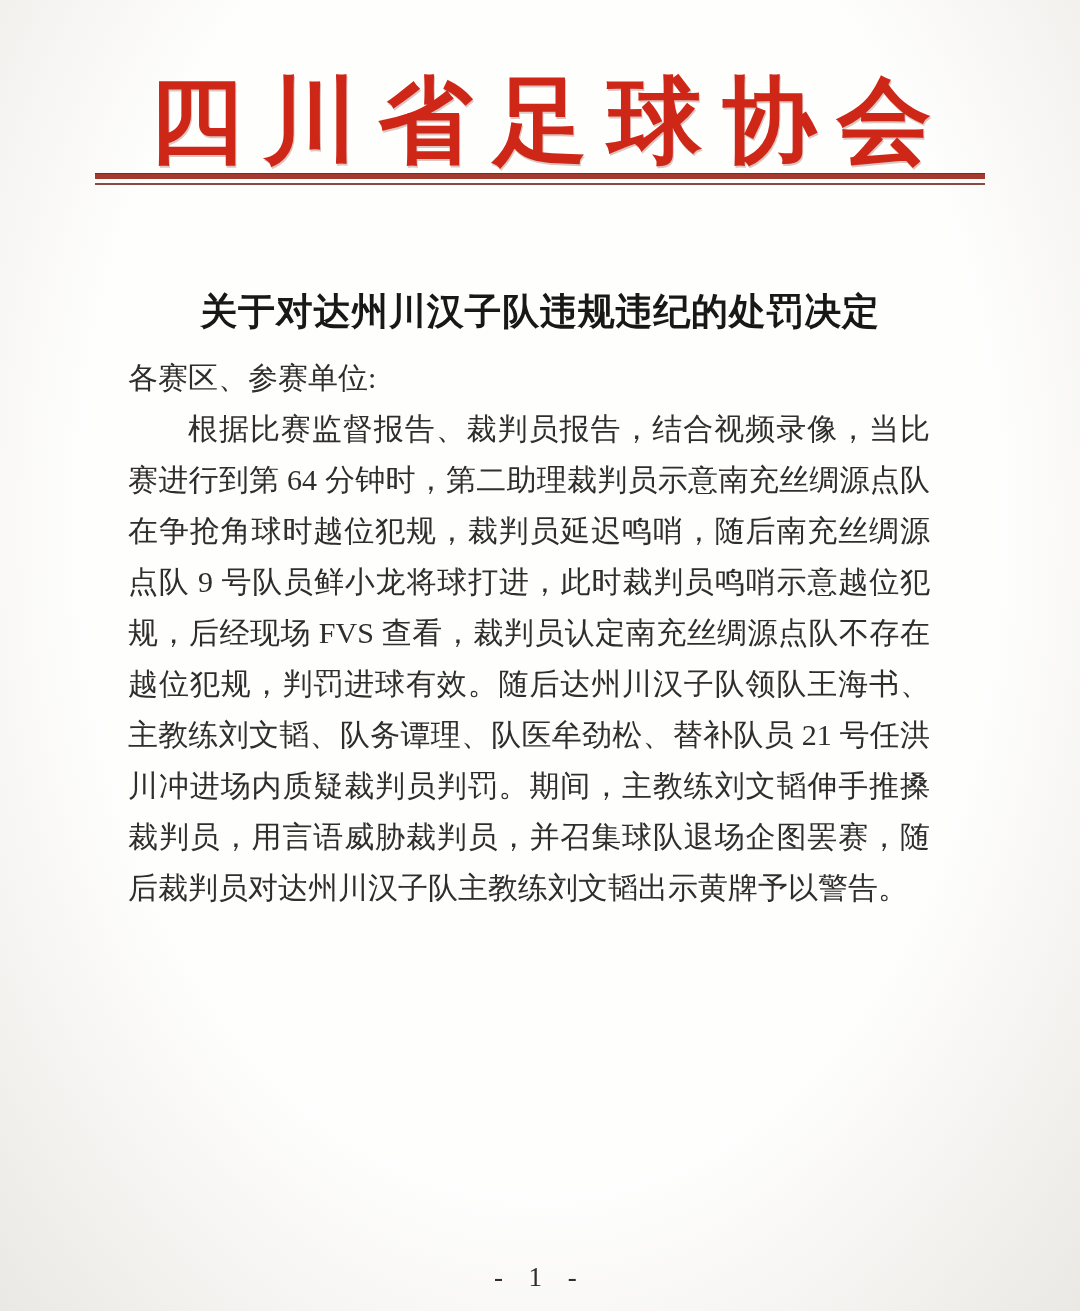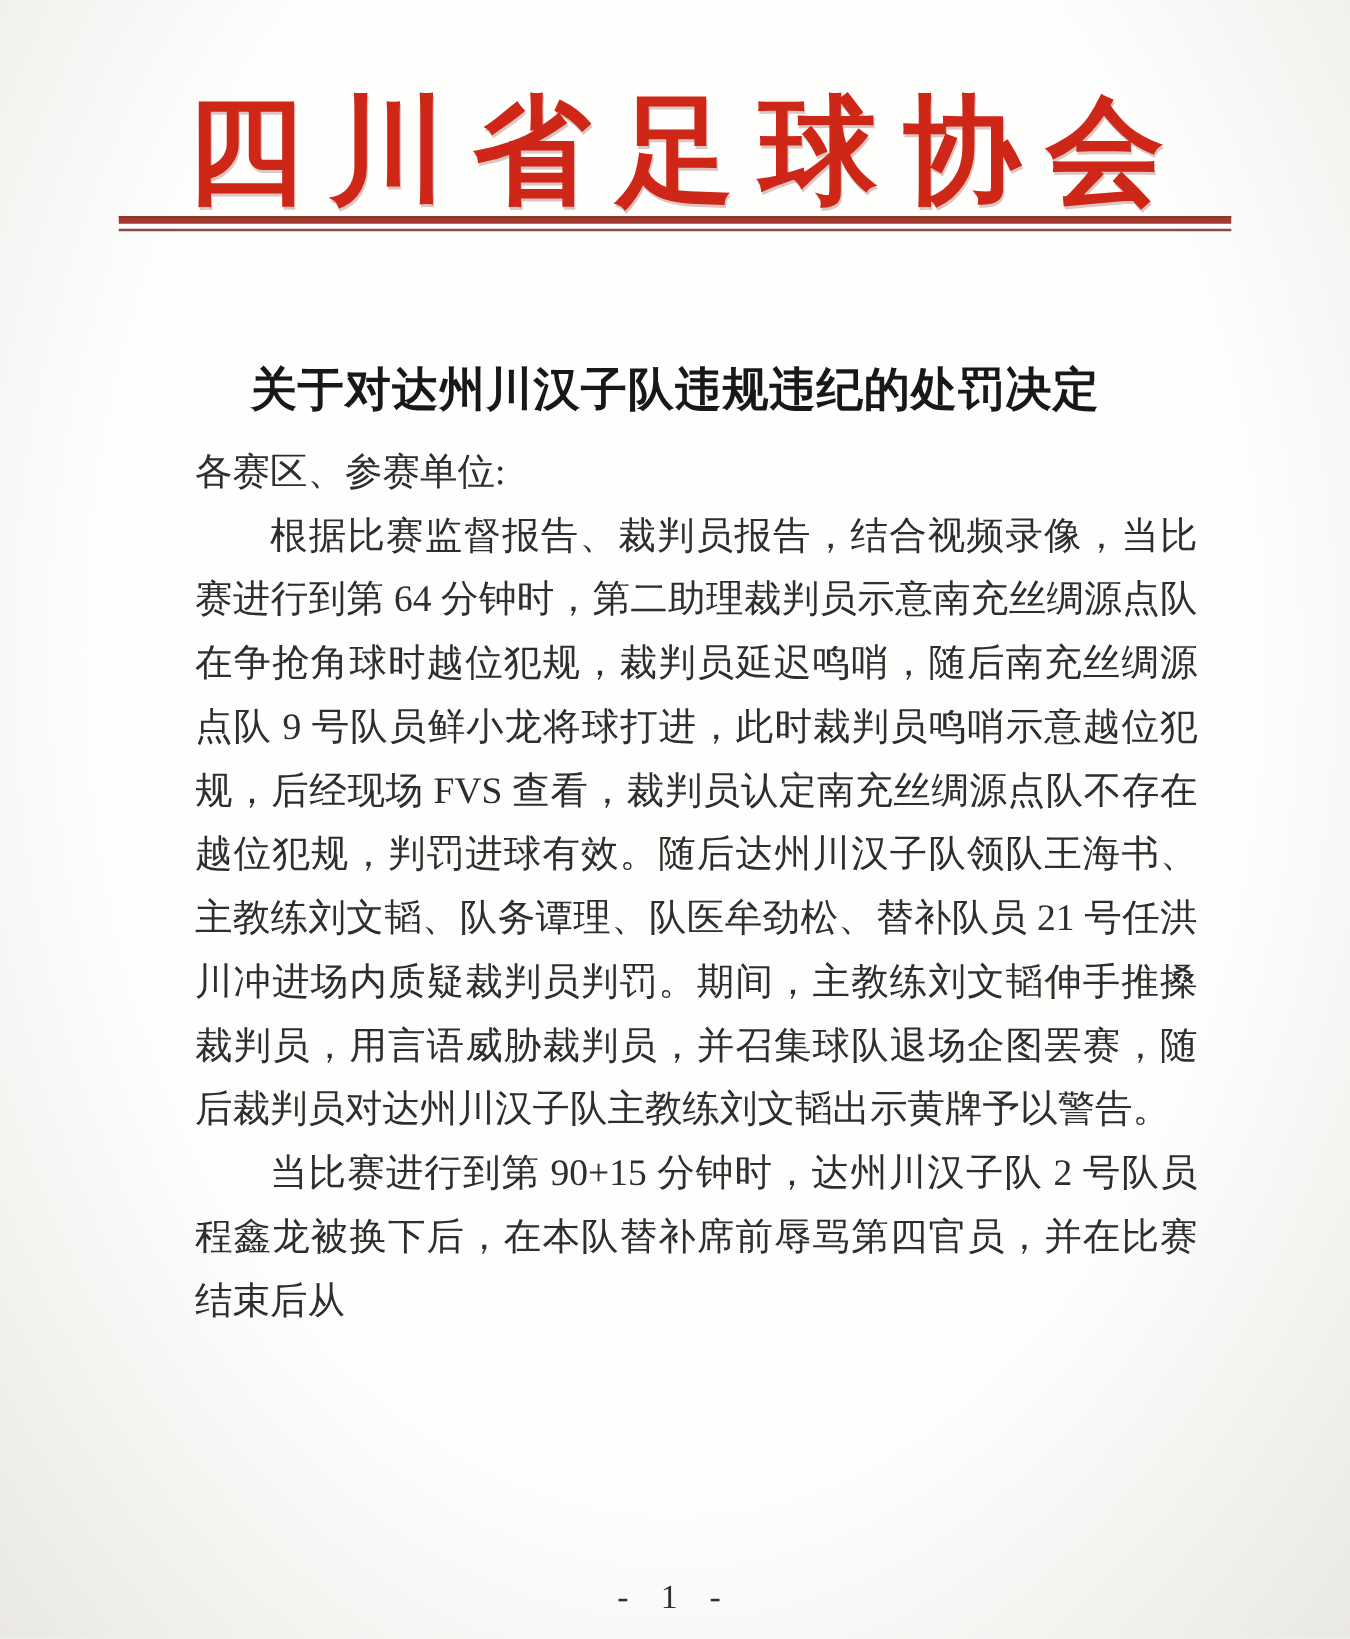--- a/index.html
+++ b/index.html
@@ -62,21 +62,21 @@
     font-size: 37px;
     font-weight: bold;
     color: #181818;
     letter-spacing: 0.02em;
     white-space: nowrap;
     margin-top: 39px;
   }
   .doc-body {
     position: absolute;
     top: 352px;
-    left: 156px;
+    left: 128px;
     width: 802px;
     font-size: 30px;
     line-height: 51px;
     color: #2f2e2c;
     text-align: justify;
   }
   .doc-body p {
     margin: 0;
     text-indent: 2em;
   }
@@ -104,18 +104,17 @@
   <div class="rule-wrap">
     <div class="rule-thick"></div>
     <div class="rule-thin"></div>
   </div>
 
   <div class="doc-title">关于对达州川汉子队违规违纪的处罚决定</div>
 
   <div class="doc-body">
     <p class="salutation">各赛区、参赛单位:</p>
     <p>根据比赛监督报告、裁判员报告，结合视频录像，当比赛进行到第 64 分钟时，第二助理裁判员示意南充丝绸源点队在争抢角球时越位犯规，裁判员延迟鸣哨，随后南充丝绸源点队 9 号队员鲜小龙将球打进，此时裁判员鸣哨示意越位犯规，后经现场 FVS 查看，裁判员认定南充丝绸源点队不存在越位犯规，判罚进球有效。随后达州川汉子队领队王海书、主教练刘文韬、队务谭理、队医牟劲松、替补队员 21 号任洪川冲进场内质疑裁判员判罚。期间，主教练刘文韬伸手推搡裁判员，用言语威胁裁判员，并召集球队退场企图罢赛，随后裁判员对达州川汉子队主教练刘文韬出示黄牌予以警告。</p>
-    <p>当比赛进行到第 90+15 分钟时，达州川汉子队 2 号队员程鑫龙被换下后，在本队替补席前辱骂第四官员，并在比赛结束后从</p>
   </div>
 
   <div class="page-footer">- 1 -</div>
 
 </div>
 
 </body></html>

